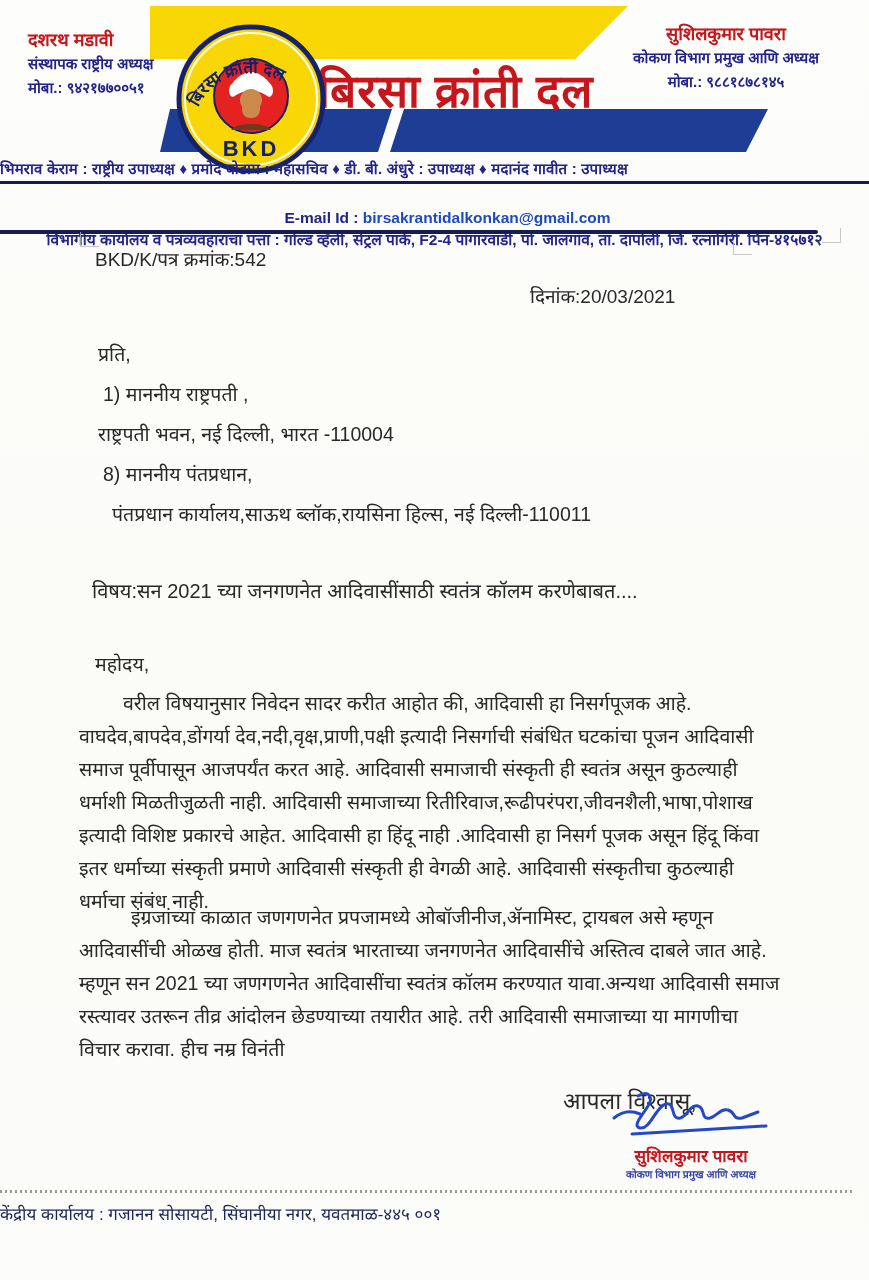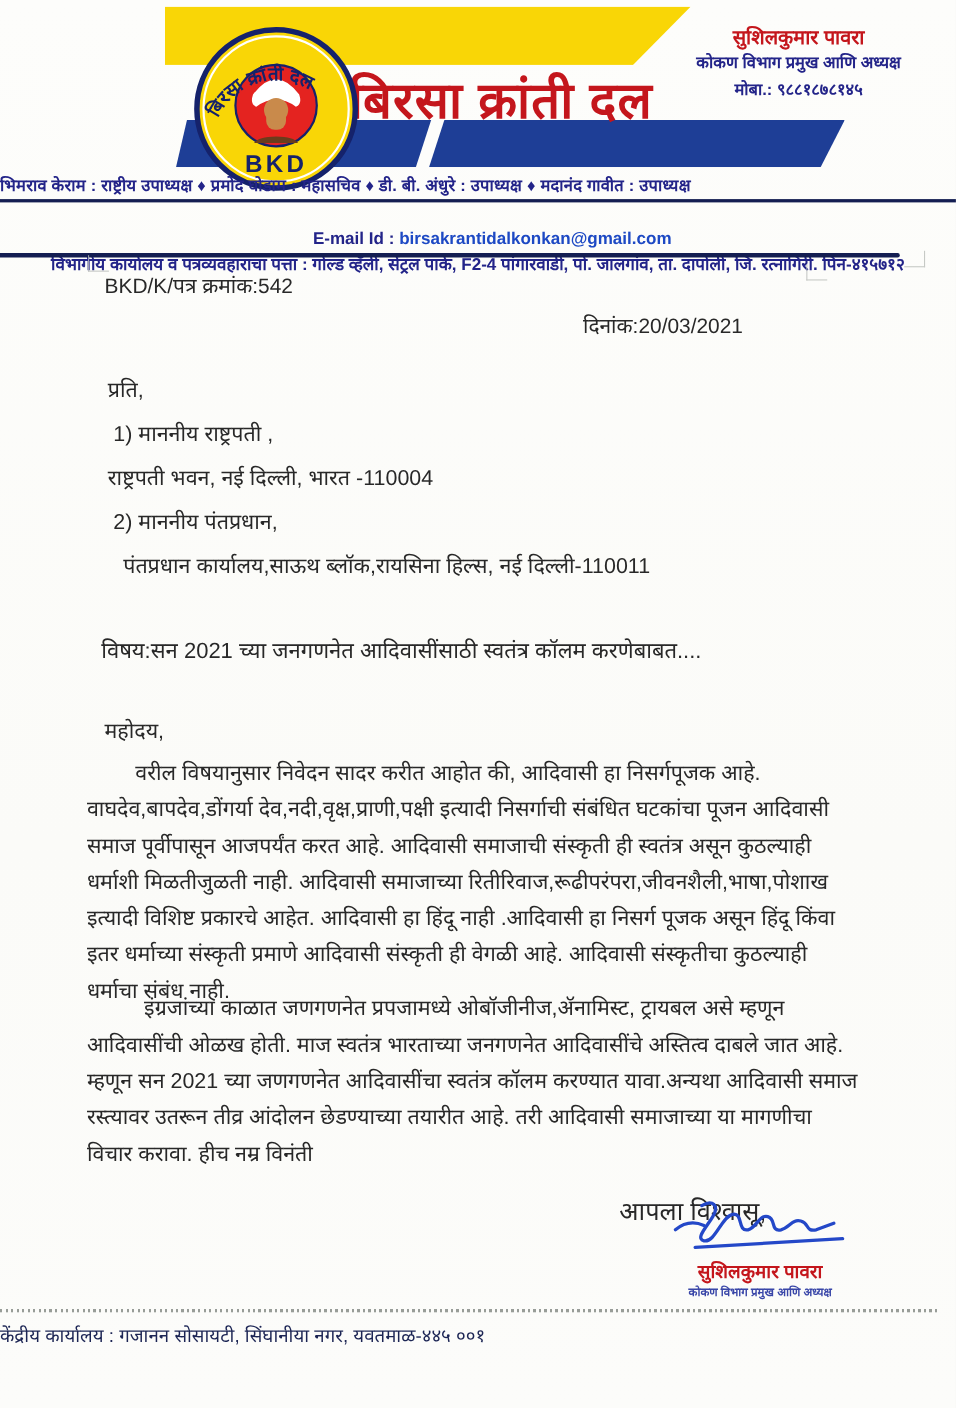--- a/index.html
+++ b/index.html
@@ -123,20 +123,25 @@
       <path d="M54 62 q21 -28 42 0 q3 9 -3 11 q-18 -13 -36 0 q-6 -2 -3 -11 Z" fill="#ffffff"></path>
       <circle cx="75" cy="76" r="11" fill="#c98a4b"></circle>
     </g>
     <path id="logoArc" d="M 19 92 A 58 58 0 0 1 131 92" fill="none"></path>
     <text font-size="17" font-weight="bold" fill="#15226b">
       <textPath href="#logoArc" startOffset="6%">बिरसा क्रांती दल</textPath>
     </text>
     <text x="75" y="132" text-anchor="middle" font-size="22" font-weight="bold" fill="#15226b" letter-spacing="3">BKD</text>
   </svg>
 
+  <div class="officer officer-left">
+    <div class="officer-name">दशरथ मडावी</div>
+    <div class="officer-line">संस्थापक राष्ट्रीय अध्यक्ष</div>
+    <div class="officer-line">मोबा.: ९४२१७७००५१</div>
+  </div>
 
   <div class="officer officer-right">
     <div class="officer-name">सुशिलकुमार पावरा</div>
     <div class="officer-line">कोकण विभाग प्रमुख आणि अध्यक्ष</div>
     <div class="officer-line">मोबा.: ९८८१८७८१४५</div>
   </div>
 
   <div class="bearers">भिमराव केराम : राष्ट्रीय उपाध्यक्ष ♦ प्रमोद घोडाम : महासचिव ♦ डी. बी. अंधुरे : उपाध्यक्ष ♦ मदानंद गावीत : उपाध्यक्ष</div>
   <div class="rule rule-1"></div>
   <div class="division-address">विभागीय कार्यालय व पत्रव्यवहाराचा पत्ता : गोल्ड व्हॅली, सेंट्रल पार्क, F2-4 पांगारवाडी, पो. जालगांव, ता. दापोली, जि. रत्नागिरी. पिन-४१५७१२</div>
@@ -149,21 +154,21 @@
   <div class="crop-mark cm-1"></div>
   <div class="crop-mark cm-2"></div>
   <div class="crop-mark cm-3"></div>
 
   <div class="ref">BKD/K/पत्र क्रमांक:542</div>
   <div class="date">दिनांक:20/03/2021</div>
 
   <div class="to">प्रति,</div>
   <div class="recip r1">1) माननीय राष्ट्रपती ,</div>
   <div class="recip r2">राष्ट्रपती भवन, नई दिल्ली, भारत -110004</div>
-  <div class="recip r3">2) माननीय पंतप्रधान,</div>
+  <div class="recip r3">8) माननीय पंतप्रधान,</div>
   <div class="recip r4">पंतप्रधान कार्यालय,साऊथ ब्लॉक,रायसिना हिल्स, नई दिल्ली-110011</div>
 
   <div class="subject">विषय:सन 2021 च्या जनगणनेत आदिवासींसाठी स्वतंत्र कॉलम करणेबाबत....</div>
   <div class="greeting">महोदय,</div>
 
   <p class="para p1">वरील विषयानुसार निवेदन सादर करीत आहोत की, आदिवासी हा निसर्गपूजक आहे. वाघदेव,बापदेव,डोंगर्या देव,नदी,वृक्ष,प्राणी,पक्षी इत्यादी निसर्गाची संबंधित घटकांचा पूजन आदिवासी समाज पूर्वीपासून आजपर्यंत करत आहे. आदिवासी समाजाची संस्कृती ही स्वतंत्र असून कुठल्याही धर्माशी मिळतीजुळती नाही. आदिवासी समाजाच्या रितीरिवाज,रूढीपरंपरा,जीवनशैली,भाषा,पोशाख इत्यादी विशिष्ट प्रकारचे आहेत. आदिवासी हा हिंदू नाही .आदिवासी हा निसर्ग पूजक असून हिंदू किंवा इतर धर्माच्या संस्कृती प्रमाणे आदिवासी संस्कृती ही वेगळी आहे. आदिवासी संस्कृतीचा कुठल्याही धर्माचा संबंध नाही.</p>
   <p class="para p2">इंग्रजांच्या काळात जणगणनेत प्रपजामध्ये ओबॉजीनीज,ॲनामिस्ट, ट्रायबल असे म्हणून आदिवासींची ओळख होती. माज स्वतंत्र भारताच्या जनगणनेत आदिवासींचे अस्तित्व दाबले जात आहे. म्हणून सन 2021 च्या जणगणनेत आदिवासींचा स्वतंत्र कॉलम करण्यात यावा.अन्यथा आदिवासी समाज रस्त्यावर उतरून तीव्र आंदोलन छेडण्याच्या तयारीत आहे. तरी आदिवासी समाजाच्या या मागणीचा विचार करावा. हीच नम्र विनंती</p>
 
   <div class="closing">आपला विश्वासू,</div>
 

